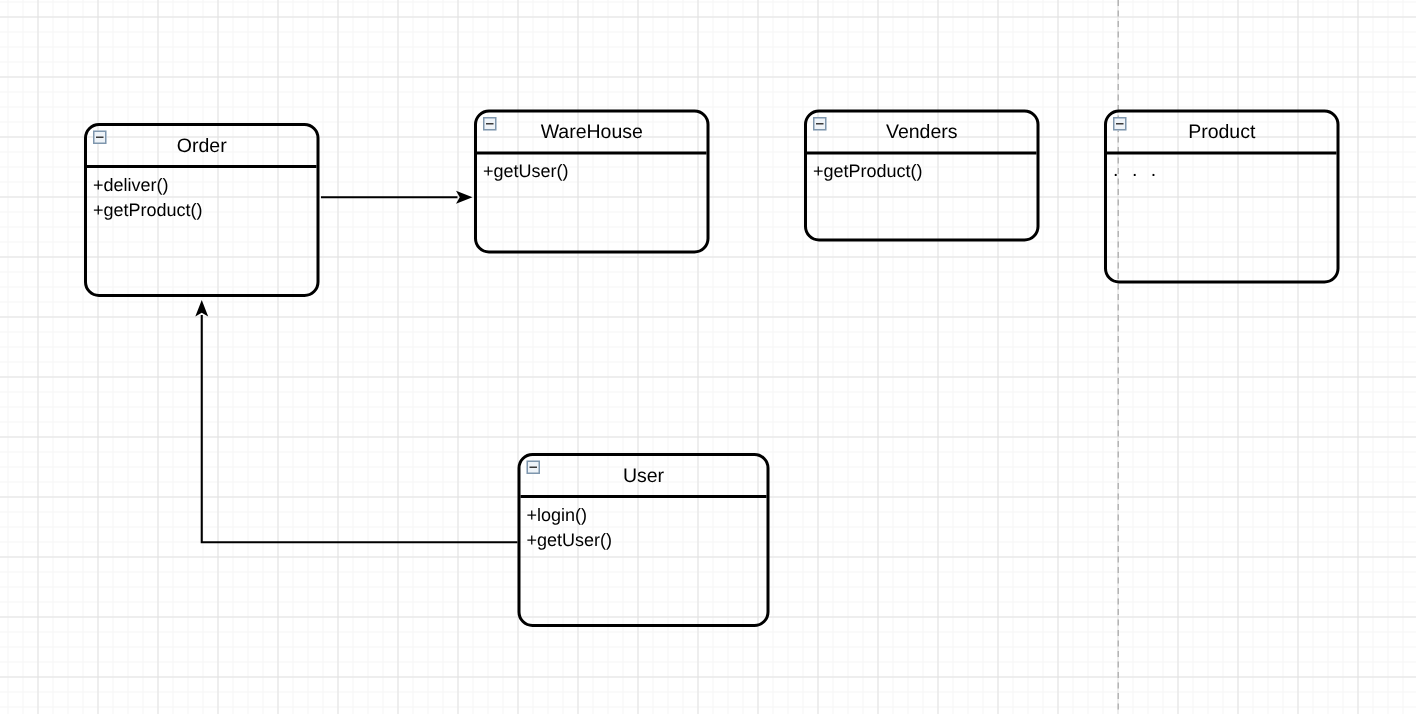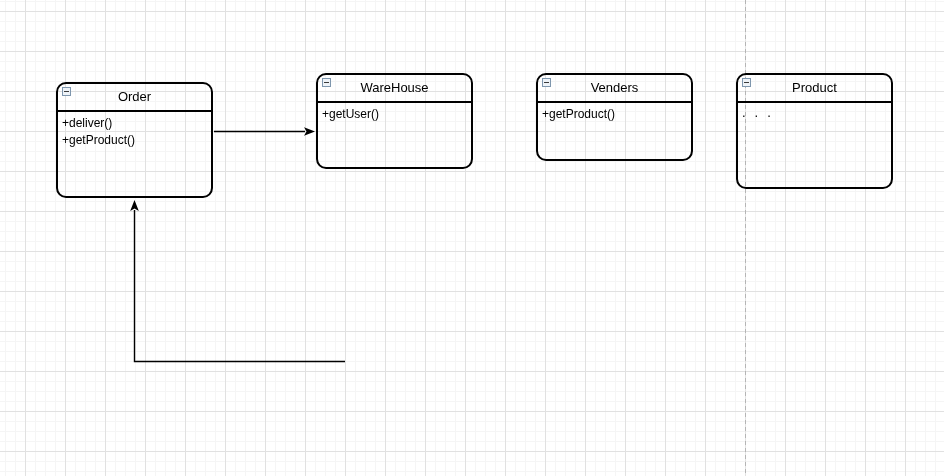--- a/index.html
+++ b/index.html
@@ -137,14 +137,26 @@
       <span class="collapse-icon">
           <span class="minus-bar"></span>
         </span>
       <span class="uml-title">Product</span>
     </div>
     <div class="uml-body">
       <div class="member dots">...</div>
     </div>
   </div>
 
+  <div class="uml-class" id="box-user">
+    <div class="uml-header">
+      <span class="collapse-icon">
+          <span class="minus-bar"></span>
+        </span>
+      <span class="uml-title">User</span>
+    </div>
+    <div class="uml-body">
+      <div class="member">+login()</div>
+      <div class="member">+getUser()</div>
+    </div>
+  </div>
 
 </div>
 
 </body></html>

